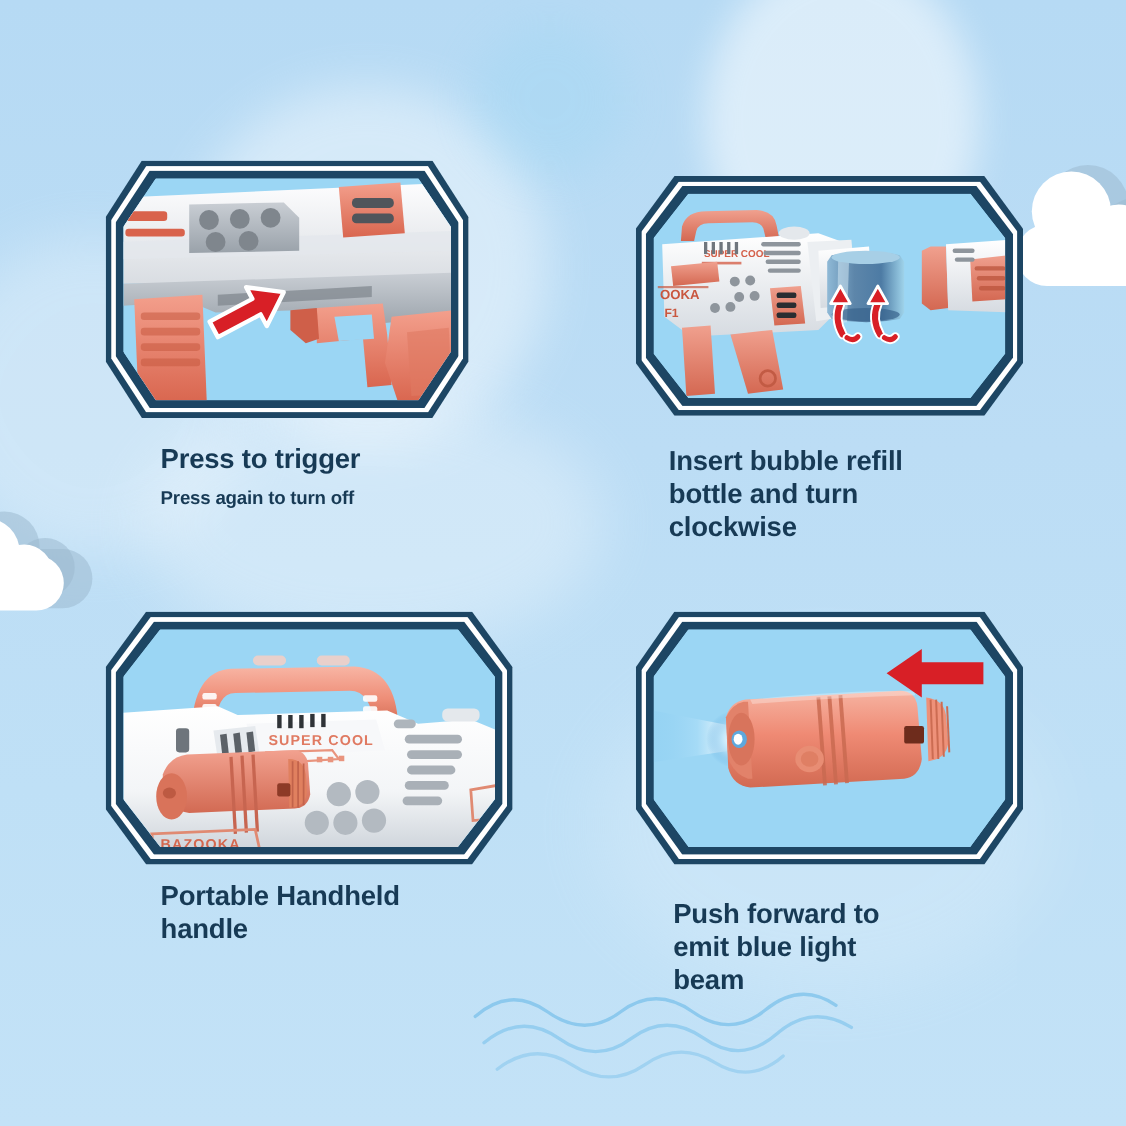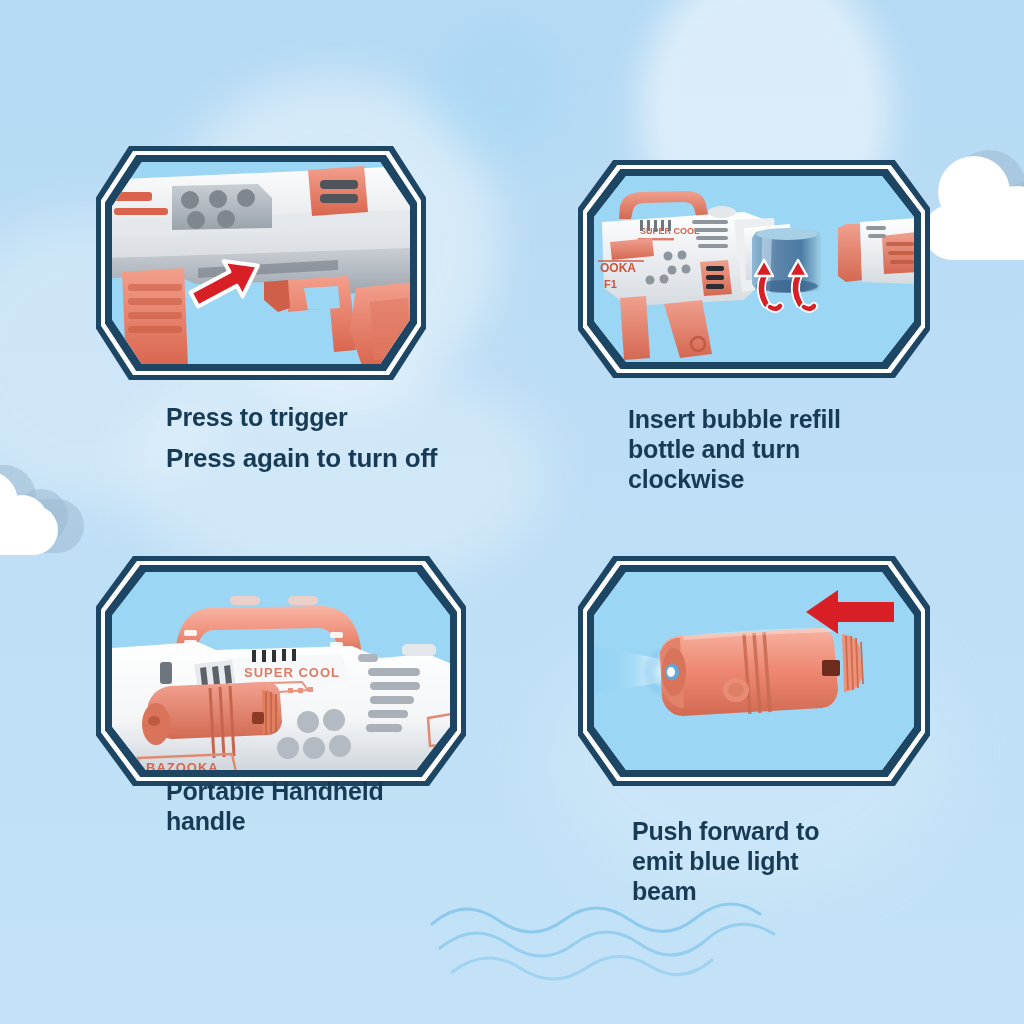--- a/index.html
+++ b/index.html
@@ -53,27 +53,27 @@
   }
   .photo {
     position:absolute; inset:16px;
     background:#9bd6f4;
     overflow:hidden;
     clip-path: polygon(10% 0%, 90% 0%, 100% 22%, 100% 78%, 90% 100%, 10% 100%, 0% 78%, 0% 22%);
   }
   .photo svg { position:absolute; left:0; top:0; }
 
   
-  .caption { position:absolute; color:#173a55;margin-left:20px; }
+  .caption { position:absolute; color:#173a55; }
   .cap-title {
     font-size:25px; font-weight:bold; line-height:1.20;
     letter-spacing:-0.2px; white-space:pre-line;
   }
   .cap-sub {
-    font-size:26px; font-weight:bold; line-height:1.22;
+    font-size:17px; font-weight:bold; line-height:1.22;
     letter-spacing:-0.2px; margin-top:11px; white-space:pre-line;
   }
 </style>
 </head>
 <body>
 
 <div id="sky">
   <div class="blob haze1"></div>
   <div class="blob haze2"></div>
   <div class="blob haze3"></div>
@@ -390,21 +390,21 @@
       <rect x="140" y="140" width="12" height="12" rx="2" fill="#8d3a27"></rect>
 
       <path d="M26,186 L120,182 L124,200 L28,200 Z" fill="none" stroke="#e08a72" stroke-width="2.5"></path>
       <text x="34" y="200" font-family="Liberation Sans, sans-serif" font-size="13" font-weight="bold" fill="#d4684f" letter-spacing="1">BAZOOKA</text>
 
       <path d="M316,146 L340,142 L340,172 L318,174 Z" fill="none" stroke="#e08a72" stroke-width="2.5"></path>
     </svg>
   </div>
 </div>
 
-<div class="caption" style="left:146px; top:776px; width:360px;">
+<div class="caption" style="left:146px; top:800px; width:360px;">
   <div class="cap-title">Portable Handheld
 handle</div>
 </div>
 
 <div class="card" style="left:578px; top:556px; width:352px; height:230px;">
   <div class="frame"></div>
   <div class="frame-white"></div>
   <div class="frame-inner"></div>
   <div class="photo">
     <svg width="322" height="200" viewBox="0 0 322 200">

